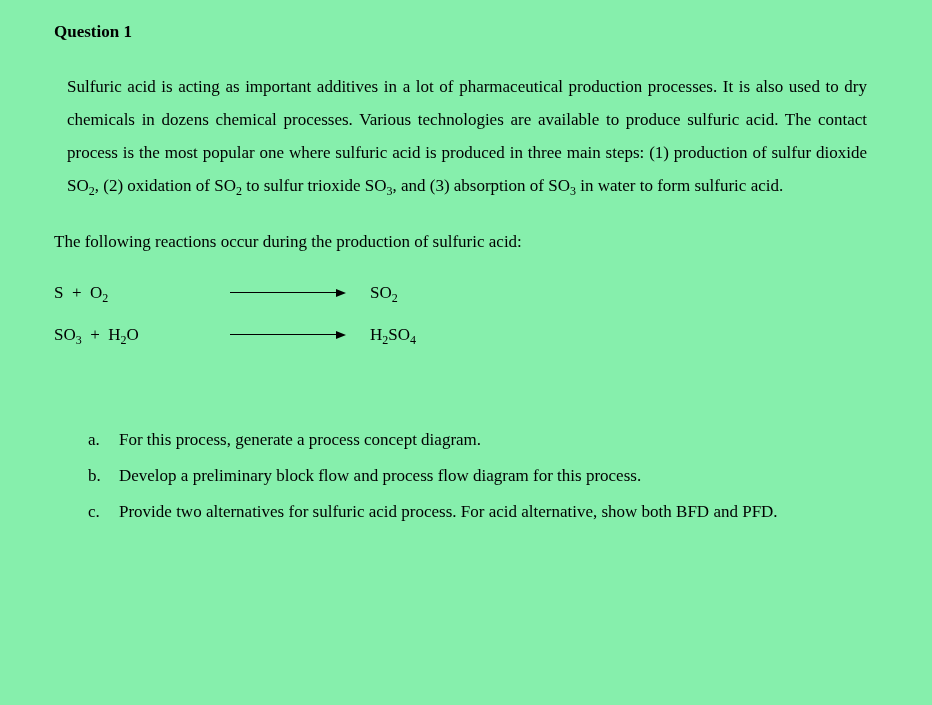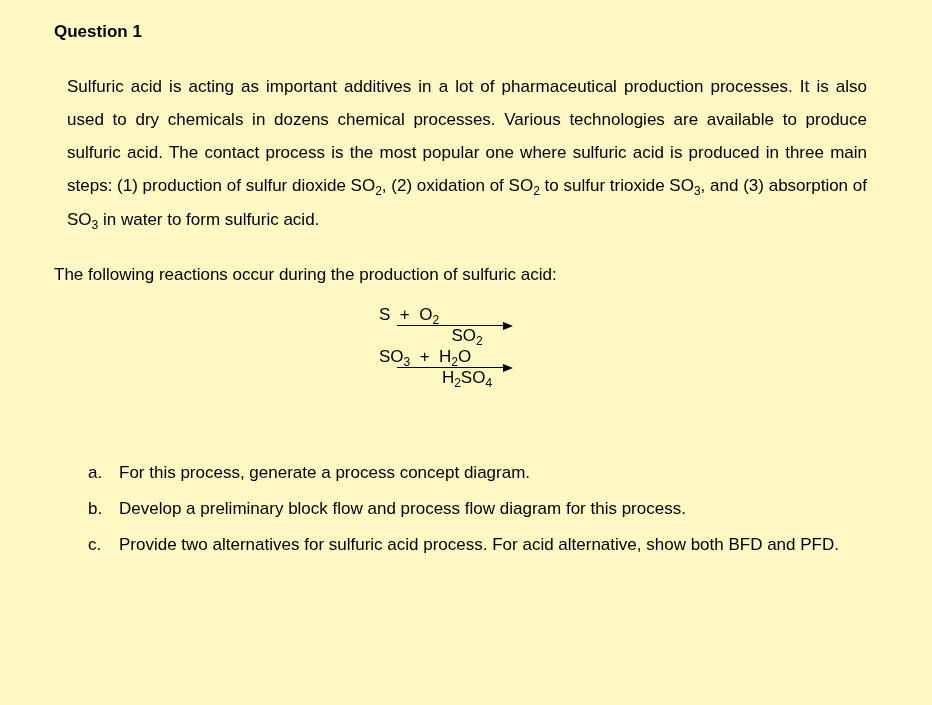--- a/index.html
+++ b/index.html
@@ -4,23 +4,23 @@
 <style>
   html, body {
     margin: 0;
     padding: 0;
     background: #ffffff;
   }
   .page {
     position: relative;
     width: 932px;
     height: 705px;
-    background: #fef9c3;
+    background: #86efac;
     color: #000000;
-    font-family: Liberation Sans, sans-serif;
+    font-family: Liberation Serif, serif;
     font-size: 17px;
     box-sizing: border-box;
     padding: 22px 52px 0 54px;
     overflow: hidden;
   }
   .q-title {
     font-weight: bold;
     font-size: 17px;
     margin: 0 0 28px 0;
   }
@@ -33,21 +33,20 @@
     margin: 22px 0 12px 0;
     line-height: 1.95;
   }
   .reactions {
     margin-top: 14px;
   }
   .rxn-row {
     display: flex;
     align-items: center;
     height: 42px;
-    flex-direction: column;
   }
   .rxn-reactants {
     width: 176px;
     flex: 0 0 auto;
   }
   .rxn-arrow {
     position: relative;
     width: 107px;
     height: 1.4px;
     background: #000000;

